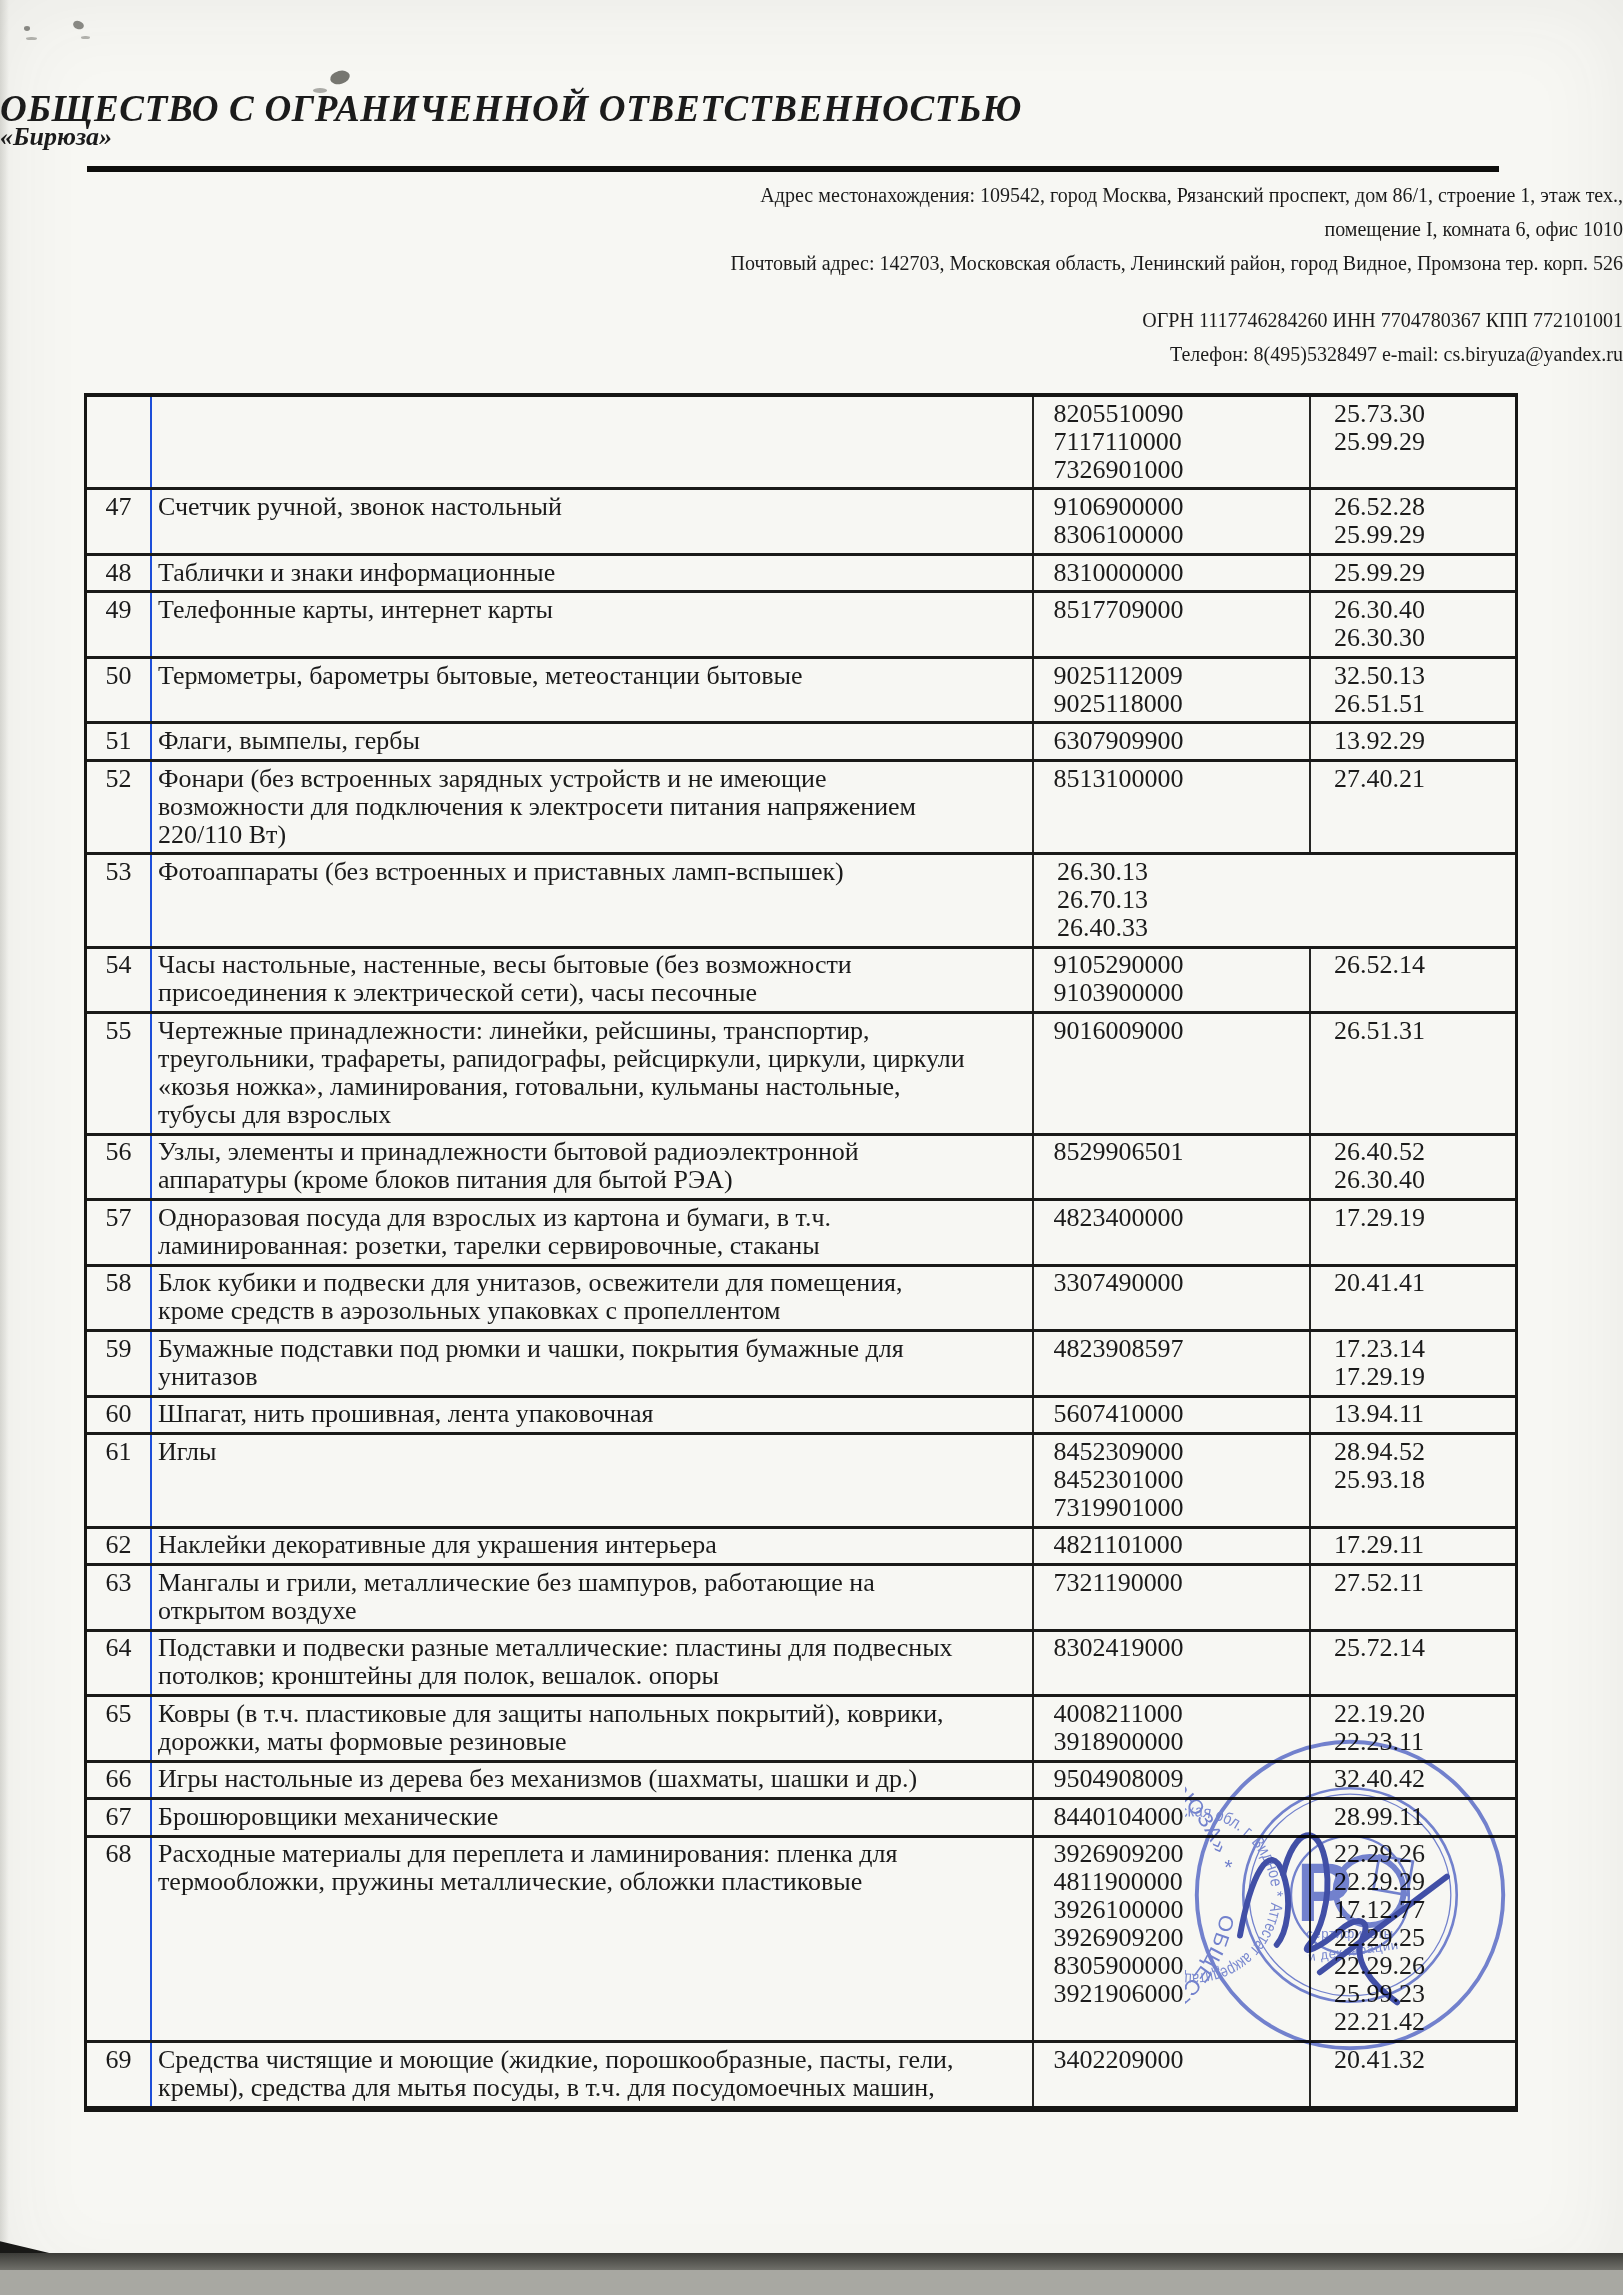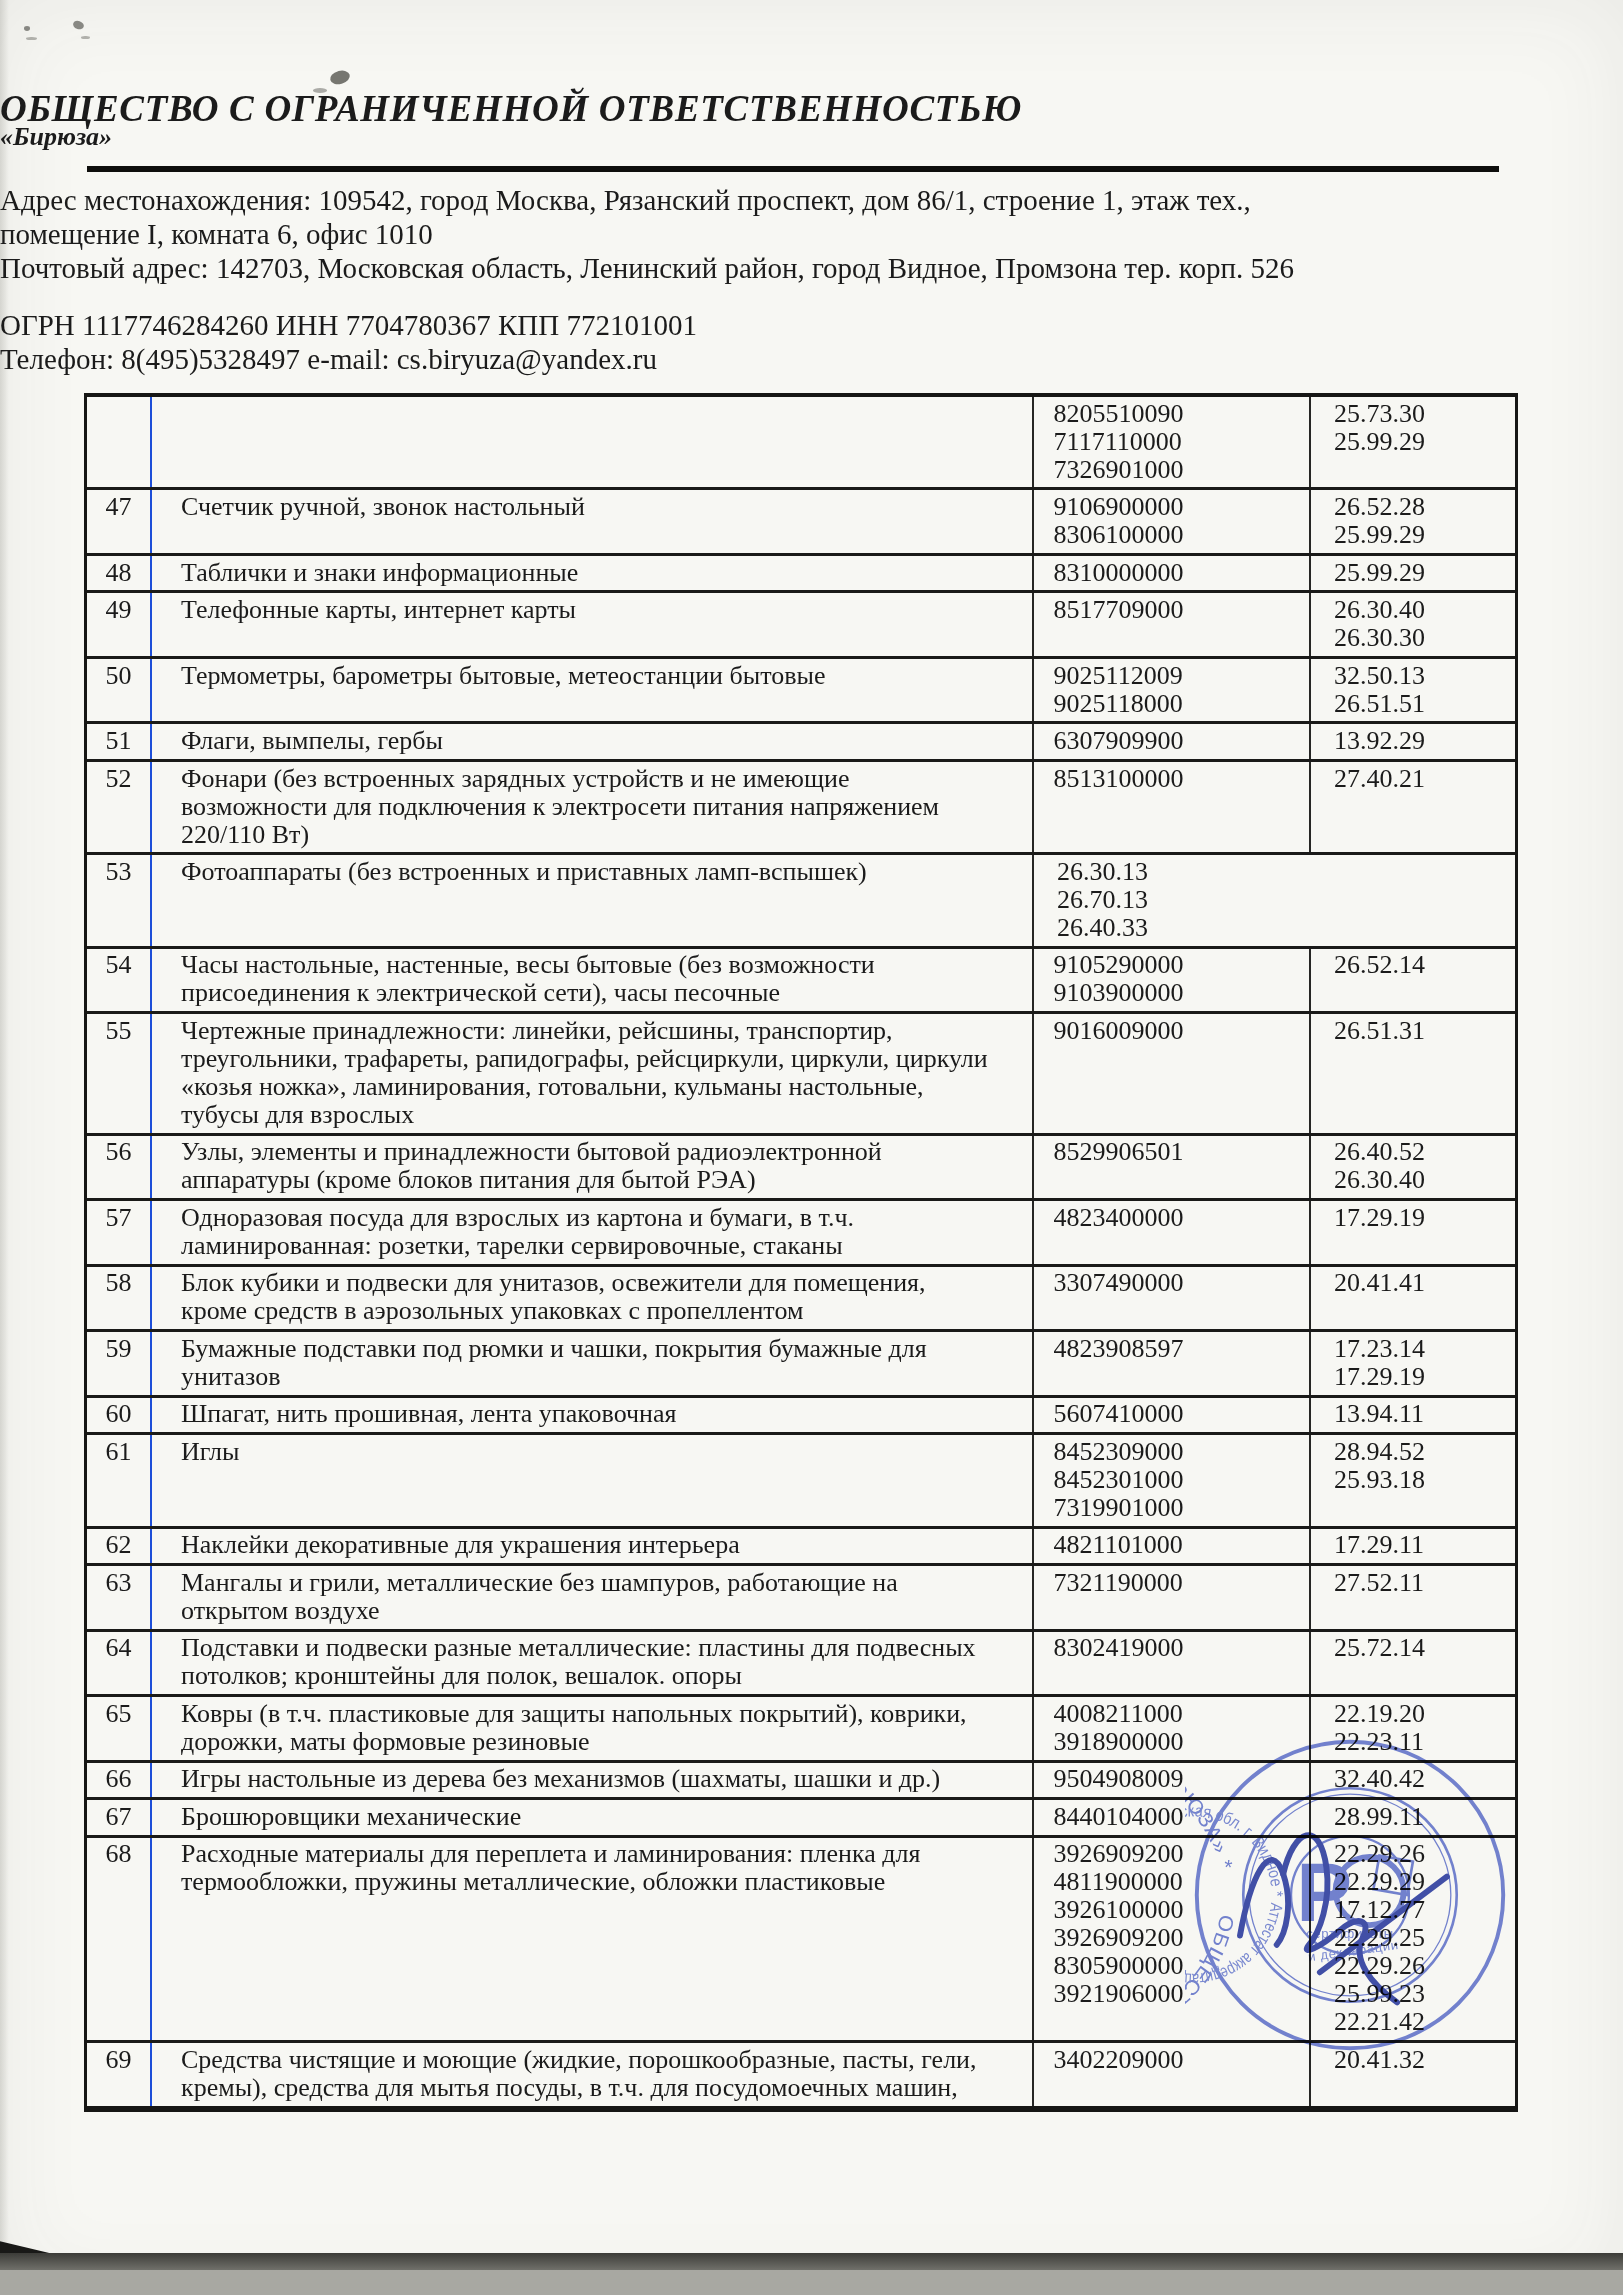--- a/index.html
+++ b/index.html
@@ -19,37 +19,37 @@
   .scan-bottom{position:absolute;left:0;top:2270px;width:1623px;height:25.5px;background:#a8a8a2;}
   .scan-wedge{position:absolute;left:0;top:2237px;width:88px;height:35px;background:#191917;
     clip-path:polygon(0 12%,100% 72%,100% 100%,0 100%);}
   .scan-left-edge{position:absolute;left:0;top:0;width:9.2px;height:2295px;
     background:linear-gradient(90deg,rgba(90,90,80,.18),rgba(90,90,80,0));}
   .title1{position:absolute;left:0;top:87px;width:1483px;
     font-size:37px;font-weight:bold;font-style:italic;letter-spacing:0.7px;white-space:nowrap;}
   .title2{position:absolute;left:0;top:122px;width:1348px;
     font-size:26px;font-weight:bold;font-style:italic;}
   .hrule{position:absolute;left:87px;top:166px;width:1412px;height:5.9px;background:#0e0e0c;}
-  .addr{position:absolute;left:0;width:1623px;text-align:left;font-size:29px;white-space:nowrap;}
+  .addr{position:absolute;left:0;width:1623px;text-align:right;font-size:20px;white-space:nowrap;}
   .a1{top:184px;} .a2{top:218px;} .a3{top:252px;}
   .a4{top:309px;} .a5{top:343px;}
 
   
   .ptable{
     position:absolute;left:84px;top:393px;width:1434px;
     border:3.3px solid #161614;border-top-width:4.6px;
     box-sizing:border-box;
     background:transparent;
   }
   .trow{display:flex;border-bottom:3.3px solid #1a1a18;}
   .trow:last-child{border-bottom:3.3px solid #161614;}
   .tcell{box-sizing:border-box;padding:2.6px 5.2px 3.9px 5.2px;}
   .line{height:28px;line-height:28px;font-size:26px;white-space:nowrap;overflow:visible;}
   .c-num{width:65px;flex:0 0 65px;border-right:2px solid #1d4ed8;text-align:center;}
-  .c-desc{width:882px;flex:0 0 882px;border-right:2px solid #262624;padding-left:29px;}
+  .c-desc{width:882px;flex:0 0 882px;border-right:2px solid #262624;padding-left:6px;}
   .c-code{width:277px;flex:0 0 277px;border-right:2px solid #262624;padding-left:19.6px;}
   .c-okpd{flex:1 1 auto;padding-left:23px;}
 
   
   .stamp{position:absolute;left:1185px;top:1730px;width:330px;height:330px;
     mix-blend-mode:multiply;opacity:.93;}
   .stamp text{font-family:"Liberation Sans", sans-serif;}
 </style>
 </head>
 <body>

